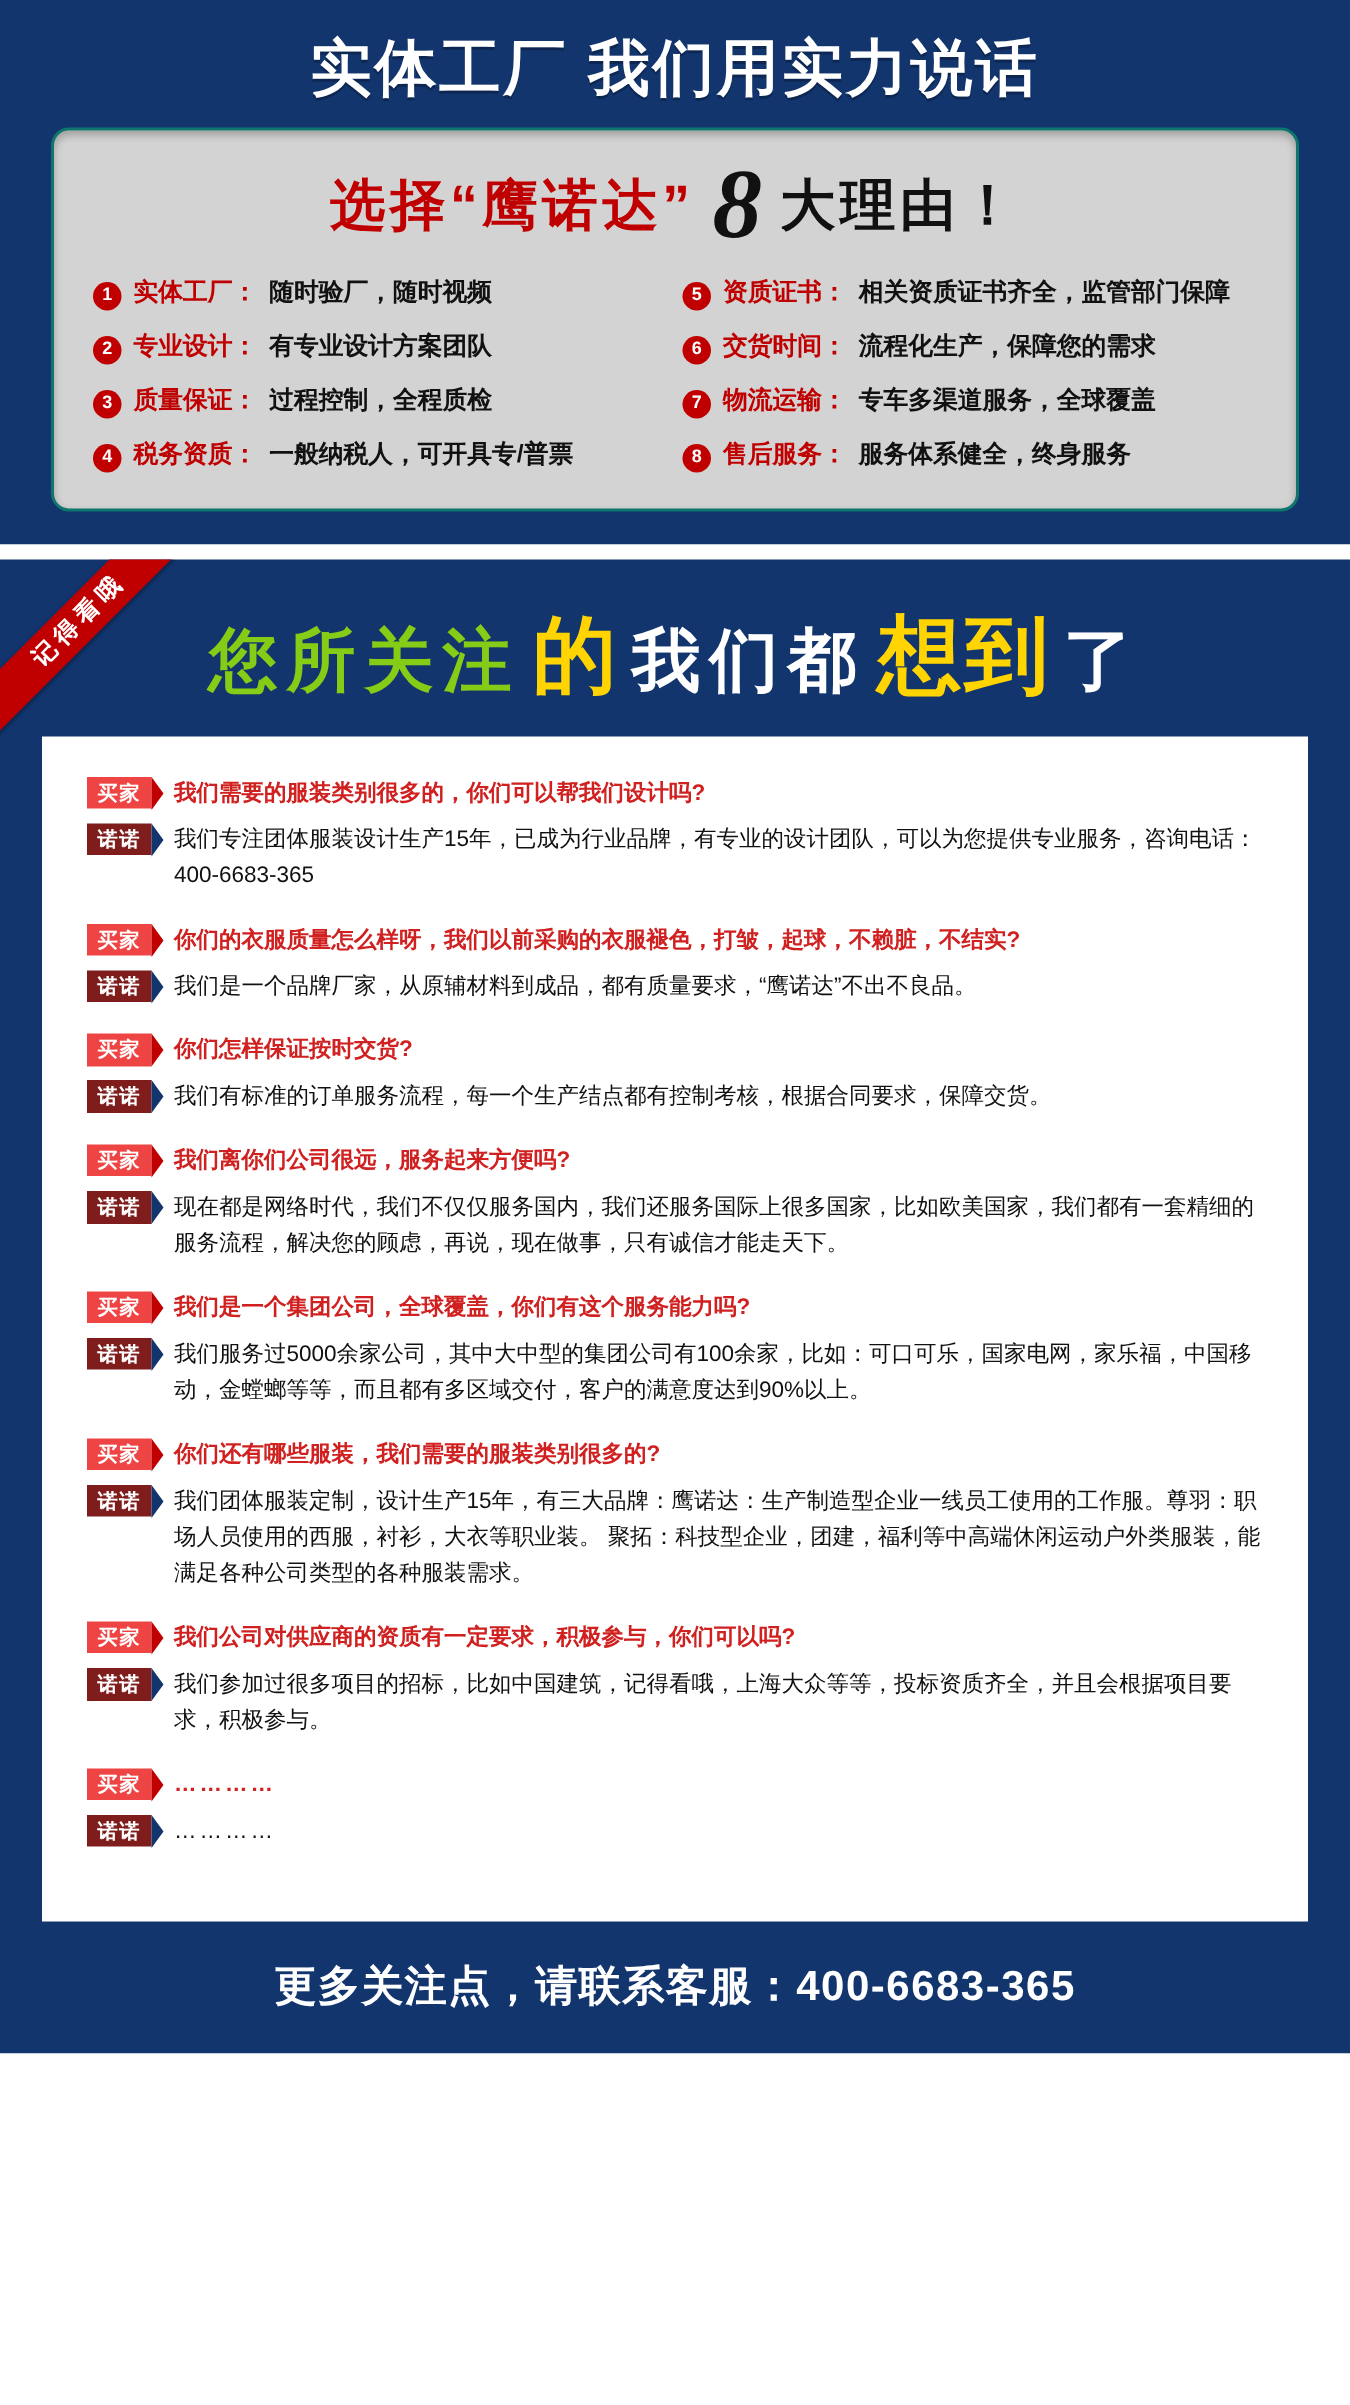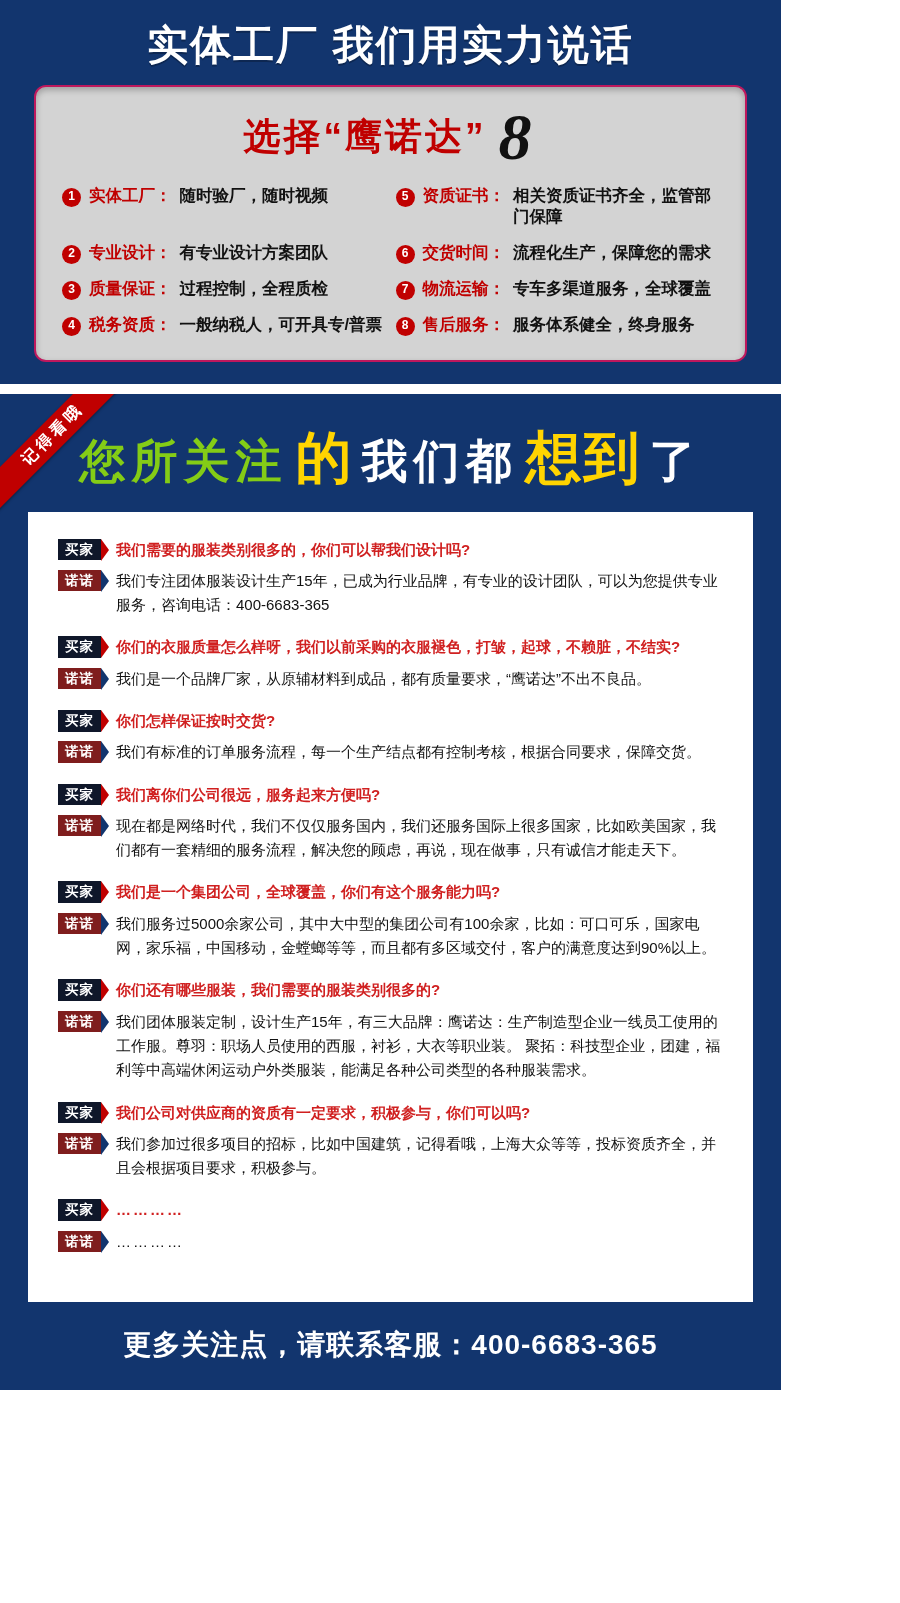--- a/index.html
+++ b/index.html
@@ -6,21 +6,21 @@
     margin: 0;
     padding: 0;
     background: #ffffff;
   }
   body {
     width: 900px;
     font-family: "Liberation Sans", "DejaVu Sans", sans-serif;
     -webkit-font-smoothing: antialiased;
   }
   .page {
-    width: 781px;
+    width: 900px;
     position: relative;
     overflow: hidden;
   }
 
   
   .section-top {
     background: #12356e;
     padding: 14px 0 22px 0;
   }
   .top-title {
@@ -29,21 +29,21 @@
     font-size: 41px;
     font-weight: bold;
     letter-spacing: 2px;
     line-height: 1.25;
     padding: 6px 0 14px 0;
     text-shadow: 0 2px 0 rgba(0,0,0,0.25);
   }
   .reasons-card {
     margin: 0 34px;
     background: #d3d3d3;
-    border: 2px solid #be185d;
+    border: 2px solid #0f766e;
     border-radius: 12px;
     padding: 20px 26px 24px 26px;
     box-shadow: 0 3px 6px rgba(0,0,0,0.25) inset;
   }
   .reasons-head {
     display: flex;
     align-items: center;
     justify-content: center;
     gap: 6px;
     margin-bottom: 18px;
@@ -181,21 +181,21 @@
   .tag::after {
     content: "";
     position: absolute;
     right: -8px;
     top: 0;
     width: 0;
     height: 0;
     border-top: 11px solid transparent;
     border-bottom: 11px solid transparent;
   }
-  .tag-q { background: #0f172a; }
+  .tag-q { background: #ef4444; }
   .tag-q::after { border-left: 8px solid #c00000; }
   .tag-a { background: #7f1d1d; }
   .tag-a::after { border-left: 8px solid #12356e; }
   .qa-text {
     flex: 1 1 auto;
     font-size: 15px;
     line-height: 1.62;
     padding-left: 6px;
   }
   .q-text { color: #d02020; font-weight: bold; }
@@ -216,20 +216,21 @@
 
 <div class="page">
 
   <div class="section-top">
     <div class="top-title">实体工厂  我们用实力说话</div>
 
     <div class="reasons-card">
       <div class="reasons-head">
         <span class="rh-red">选择“鹰诺达”</span>
         <span class="rh-num">8</span>
+        <span class="rh-black">大理由！</span>
       </div>
 
       <div class="reasons-grid">
         <div class="reason">
           <span class="reason-badge">1</span>
           <span class="reason-title">实体工厂：</span>
           <span class="reason-text">随时验厂，随时视频</span>
         </div>
         <div class="reason">
           <span class="reason-badge">5</span>

